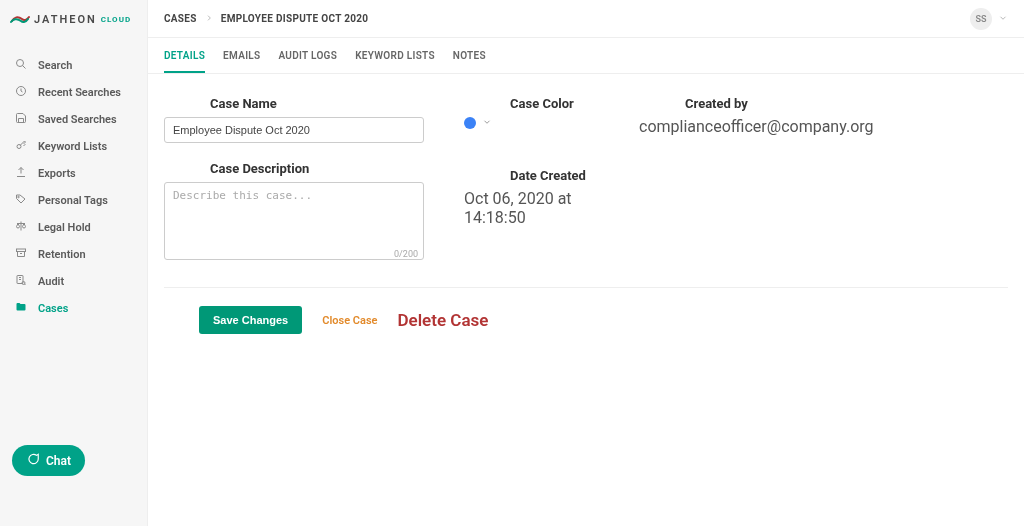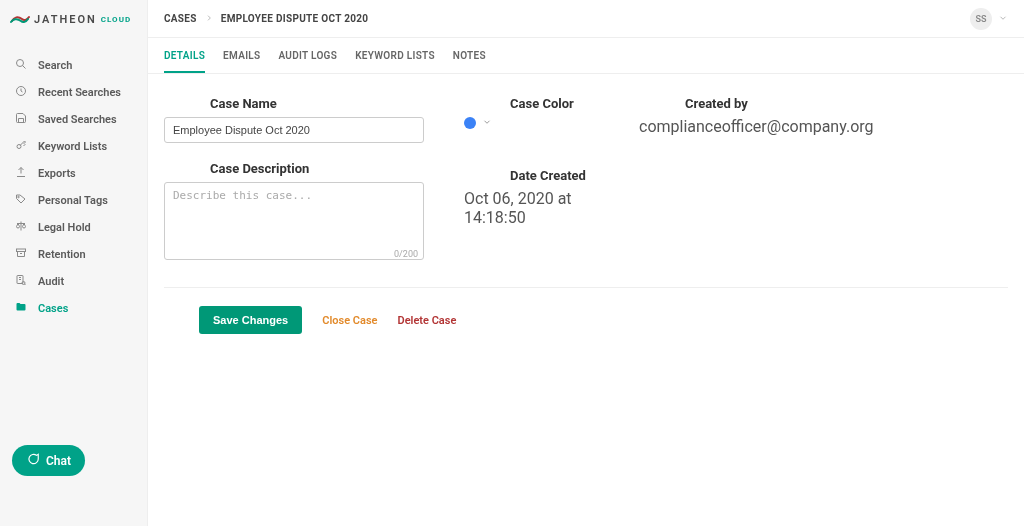--- a/index.html
+++ b/index.html
@@ -47,21 +47,21 @@
   .color-swatch { display: inline-flex; align-items: center; gap: 6px; cursor: pointer; }
   .swatch { width: 12px; height: 12px; border-radius: 50%; background: #3b82f6; }
   .plain-text { font-size: 16px; color: #555; }
 
   .spacer { height: 18px; }
   .divider { border-top: 1px solid #eee; margin: 24px 0 18px; }
 
   .actions { display: flex; align-items: center; gap: 20px; }
   .btn-primary { background: #009877; color: #fff; border: none; border-radius: 3px; padding: 8px 14px; font-size: 11px; font-weight: 600; cursor: pointer; margin-left: 35px; }
   .link-warn { color: #e28a2b; font-size: 11px; font-weight: 600; cursor: pointer; }
-  .link-danger { color: #b23434; font-size: 11px; font-weight: 600; cursor: pointer; }
+  .link-danger { color: #b23434; font-size: 17px; font-weight: 600; cursor: pointer; }
 </style>
 </head>
 <body>
 
 <aside class="sidebar">
   <div class="logo">
     <svg width="20" height="16" viewBox="0 0 20 16">
       <path d="M2 10 C4 6 8 5 12 8 C14 10 17 9 19 6" stroke="#b23434" stroke-width="2" fill="none" stroke-linecap="round"></path>
       <path d="M1 11 C3 8 7 7 11 10 C13 12 16 11 18 8" stroke="#009877" stroke-width="2" fill="none" stroke-linecap="round"></path>
     </svg>

